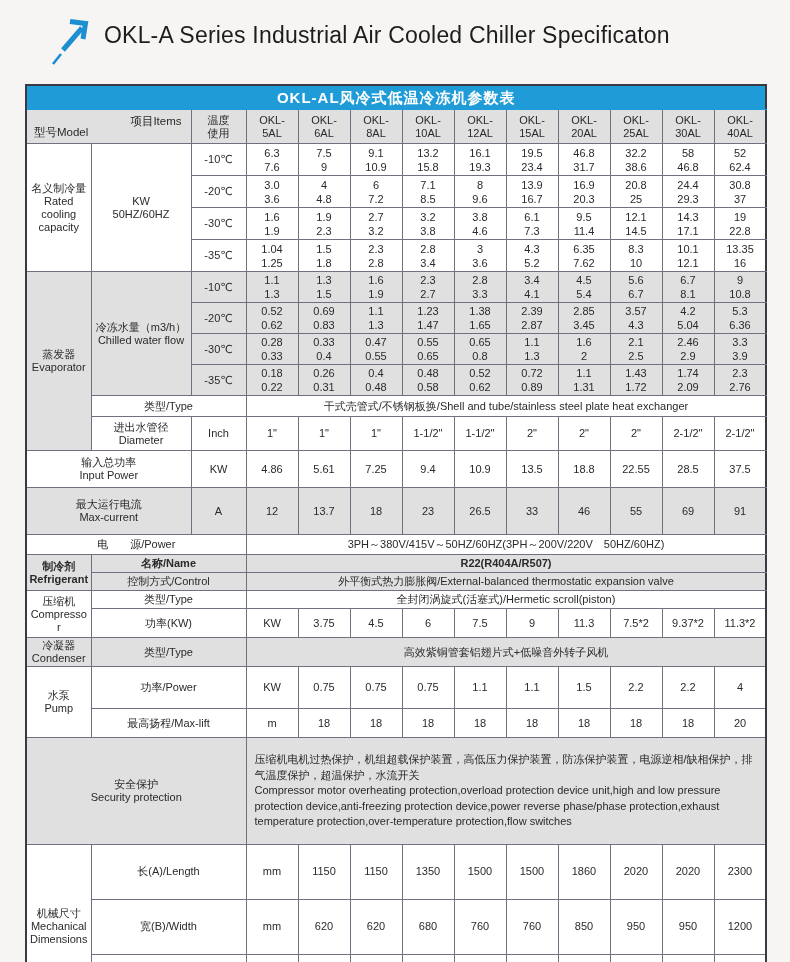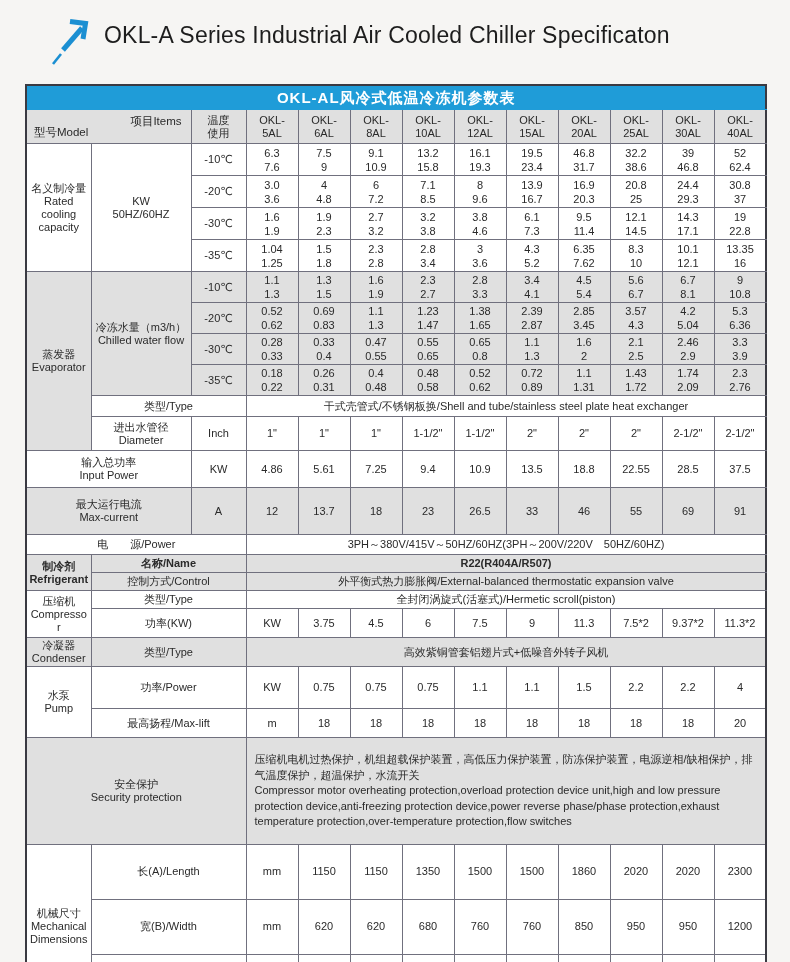--- a/index.html
+++ b/index.html
@@ -167,21 +167,21 @@
         </td>
         <td class="val">
           <div>46.8</div>
           <div>31.7</div>
         </td>
         <td class="val">
           <div>32.2</div>
           <div>38.6</div>
         </td>
         <td class="val">
-          <div>39</div>
+          <div>58</div>
           <div>46.8</div>
         </td>
         <td class="val">
           <div>52</div>
           <div>62.4</div>
         </td>
       </tr>
       <tr style="height: 32px;">
         <td>-20℃</td>
         <td class="val">

